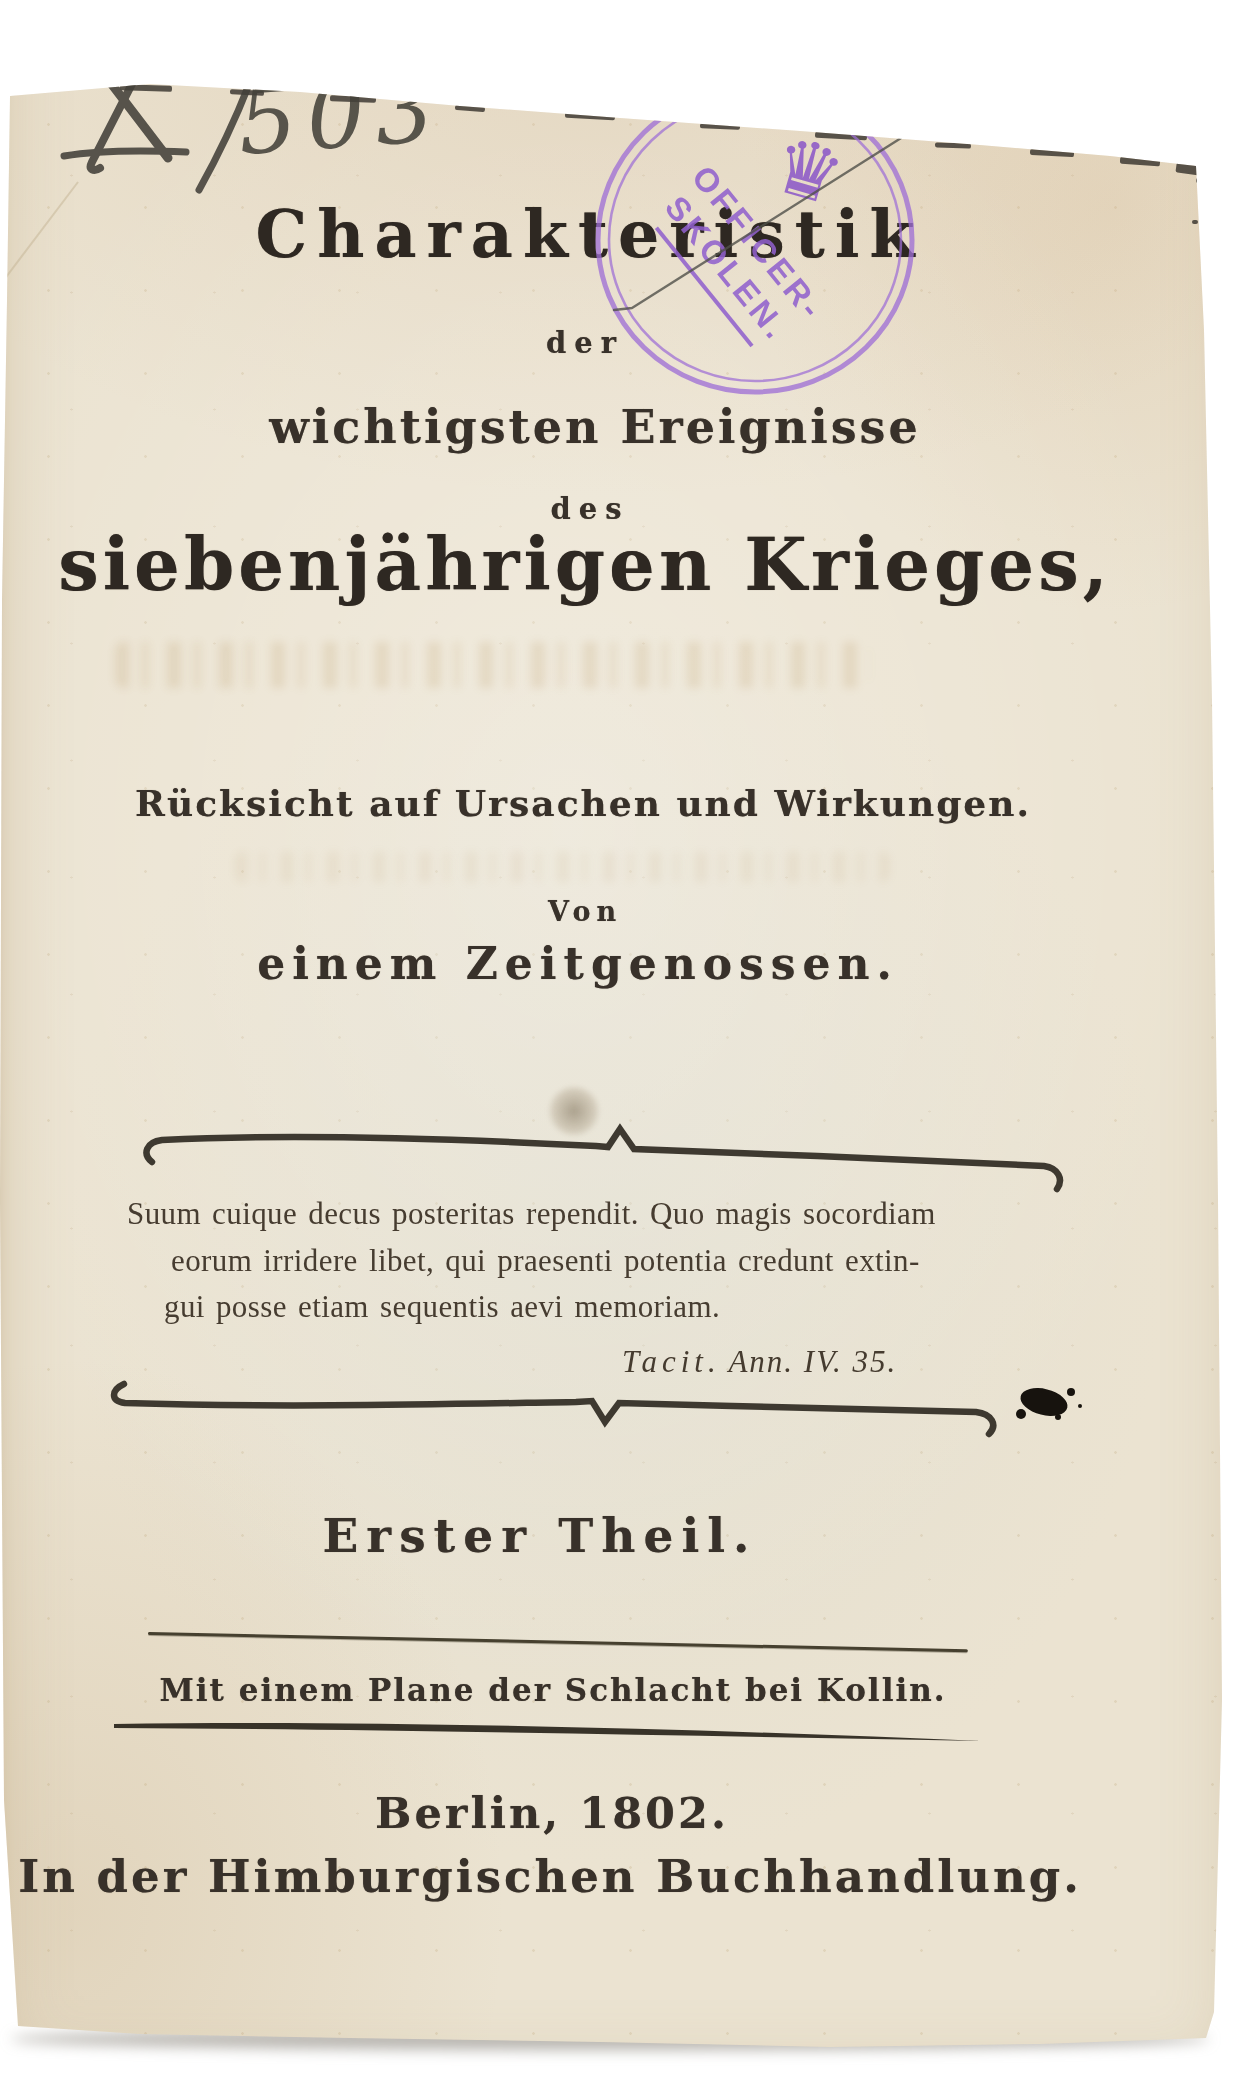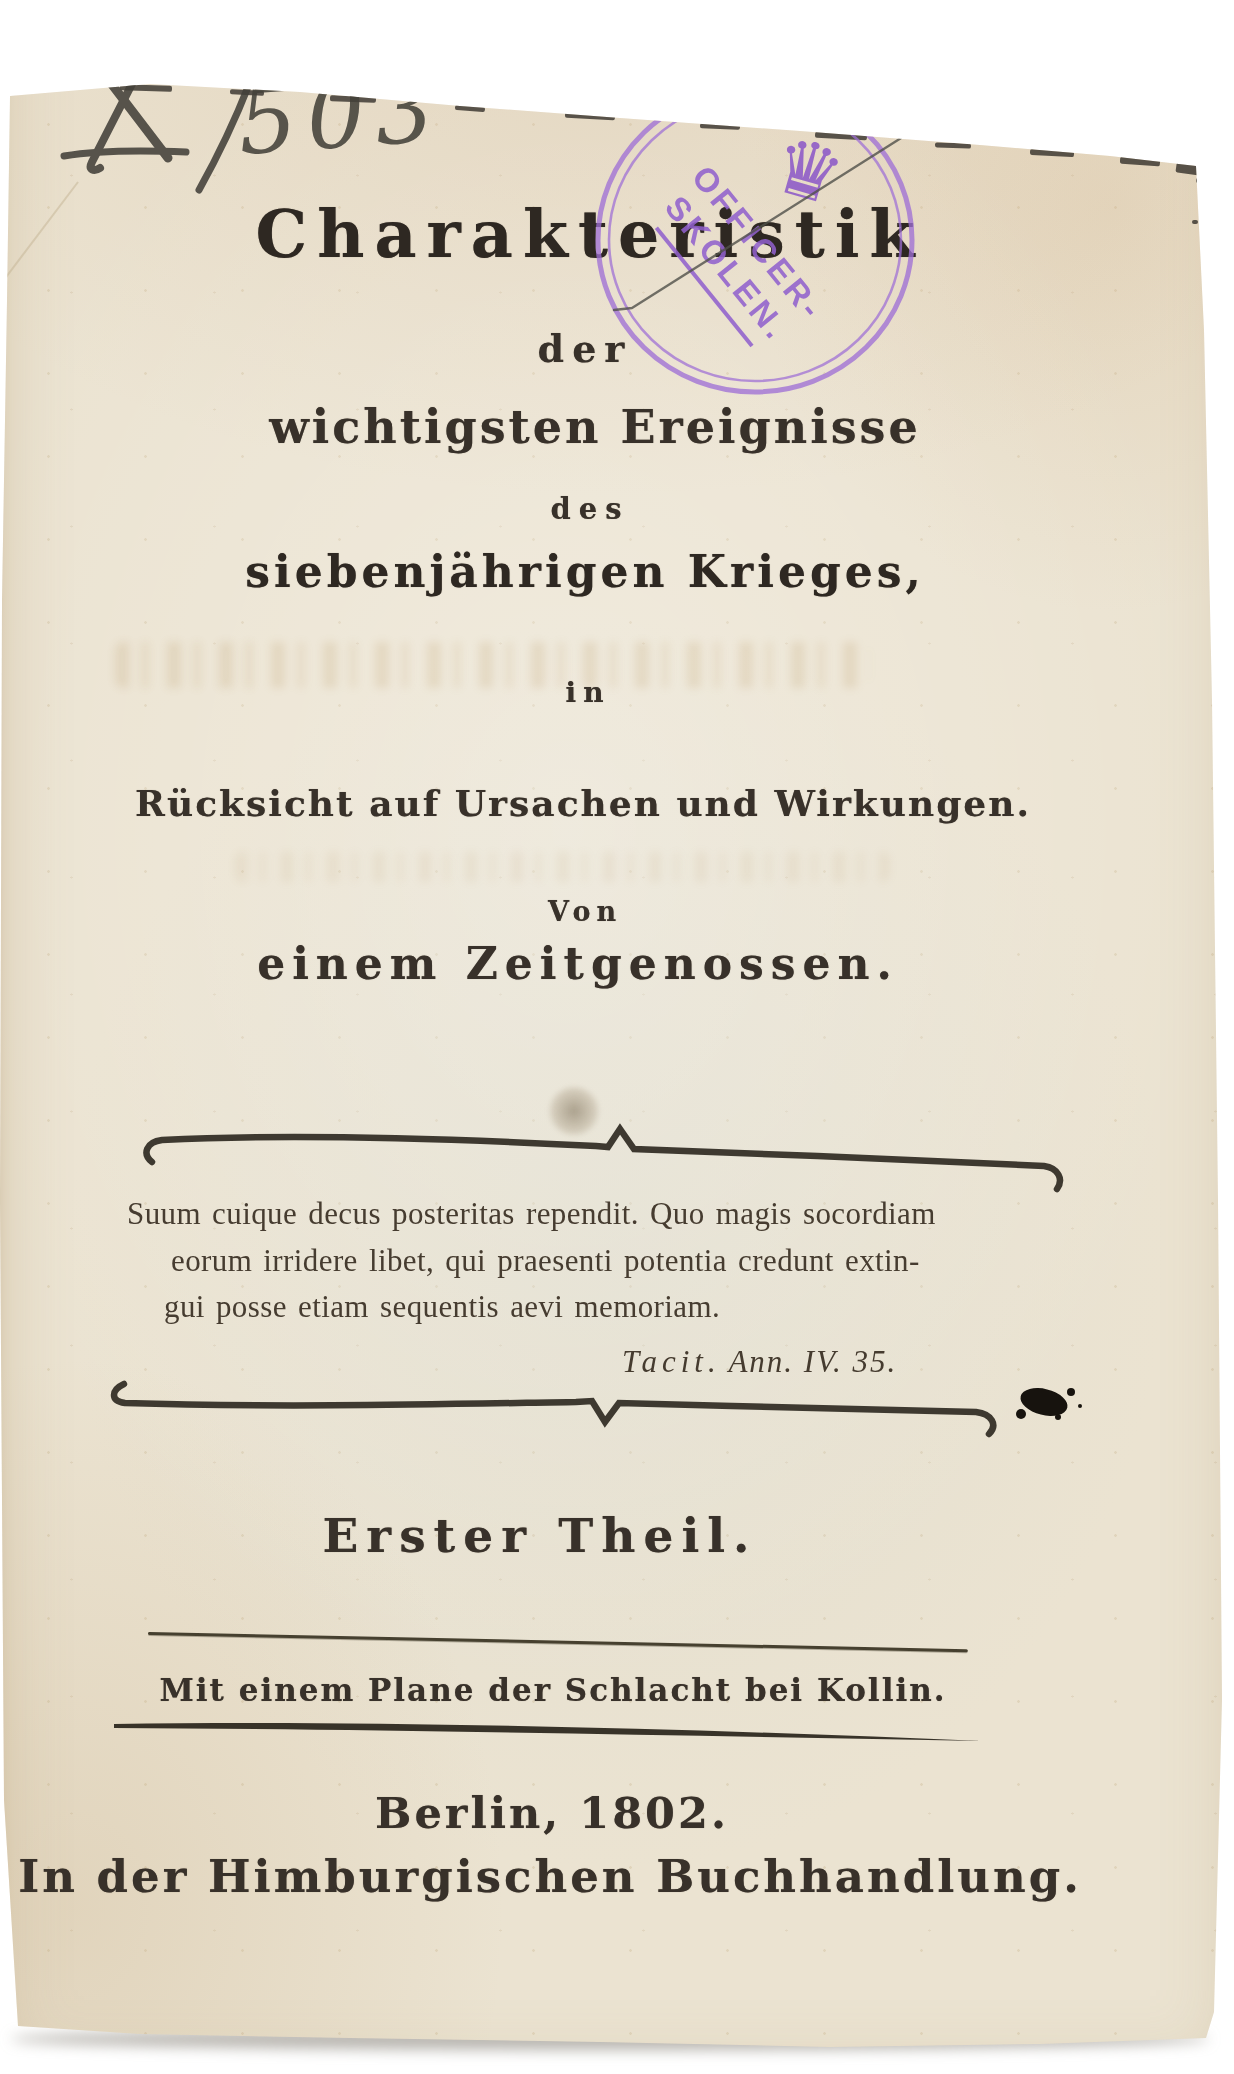--- a/index.html
+++ b/index.html
@@ -31,24 +31,24 @@
       1218px 1200px,1222px 1700px,1214px 2012px,1206px 2038px,1040px 2044px,
       830px 2047px,600px 2042px,350px 2038px,140px 2034px,18px 2026px,
       4px 1800px,0px 1200px,2px 600px,7px 300px);
   }
   .abs{position:absolute;}
   .cline{position:absolute;left:0;text-align:center;color:#38312a;white-space:nowrap;}
   .fraktur{font-family:"DejaVu Serif", serif;font-weight:bold;
            text-shadow:0 0 .7px rgba(45,35,22,.55);}
   
   .t-main   {top:196px; width:1180px; font-size:65px; letter-spacing:10px; color:#2e2822;}
-  .t-der    {top:326px; width:1170px; font-size:38px; letter-spacing:8px;}
+  .t-der    {top:326px; width:1170px; font-size:29px; letter-spacing:8px;}
   .t-sub1   {top:400px; width:1190px; font-size:46px; letter-spacing:3px;}
   .t-des    {top:492px; width:1180px; font-size:29px; letter-spacing:8px;}
-  .t-sub2   {top:546px; width:1170px; font-size:44px; letter-spacing:4px; color:#2e2822;}
+  .t-sub2   {top:522px; width:1170px; font-size:72px; letter-spacing:4px; color:#2e2822;}
   .t-in     {top:676px; width:1176px; font-size:28px; letter-spacing:7px;}
   .t-subt   {top:782px; width:1166px; font-size:36px; letter-spacing:2px;}
   .t-von    {top:896px; width:1170px; font-size:27px; letter-spacing:6px;}
   .t-auth   {top:938px; width:1156px; font-size:44px; letter-spacing:7px;}
   
   .motto{font-family:"Liberation Serif", serif;color:#463c30;font-size:31px;
          letter-spacing:.4px;word-spacing:3px;white-space:nowrap;}
   .m1{left:127px;top:1196px;} .m2{left:171px;top:1243px;} .m3{left:164px;top:1289px;}
   .m-attr{left:622px;top:1344px;font-family:"Liberation Serif", serif;color:#453b2f;
           font-size:31px;white-space:nowrap;}
@@ -130,21 +130,20 @@
 
   <svg width="1234" height="2074">
     <path d="M 0 285 L 78 182" stroke="#c3b493" stroke-width="2" opacity="0.5" fill="none"></path>
   </svg>
 
   <div class="cline fraktur t-main">Charakteristik</div>
   <div class="cline fraktur t-der">der</div>
   <div class="cline fraktur t-sub1">wichtigsten Ereignisse</div>
   <div class="cline fraktur t-des">des</div>
   <div class="cline fraktur t-sub2">siebenjährigen Krieges,</div>
-  <div class="cline fraktur t-in">in</div>
   <div class="cline fraktur t-von">Von</div>
   <div class="cline fraktur t-subt">Rücksicht auf Ursachen und Wirkungen.</div>
   <div class="cline fraktur t-auth">einem Zeitgenossen.</div>
 
   <div class="abs stamp">
     <svg width="320" height="312">
       <ellipse cx="160" cy="156" rx="157" ry="152" fill="none" stroke="#9f6fd6" stroke-width="5" opacity="0.82"></ellipse>
       <ellipse cx="160" cy="156" rx="146" ry="141" fill="none" stroke="#9f6fd6" stroke-width="2.6" opacity="0.78"></ellipse>
     </svg>
     <span class="crown">♛</span>

